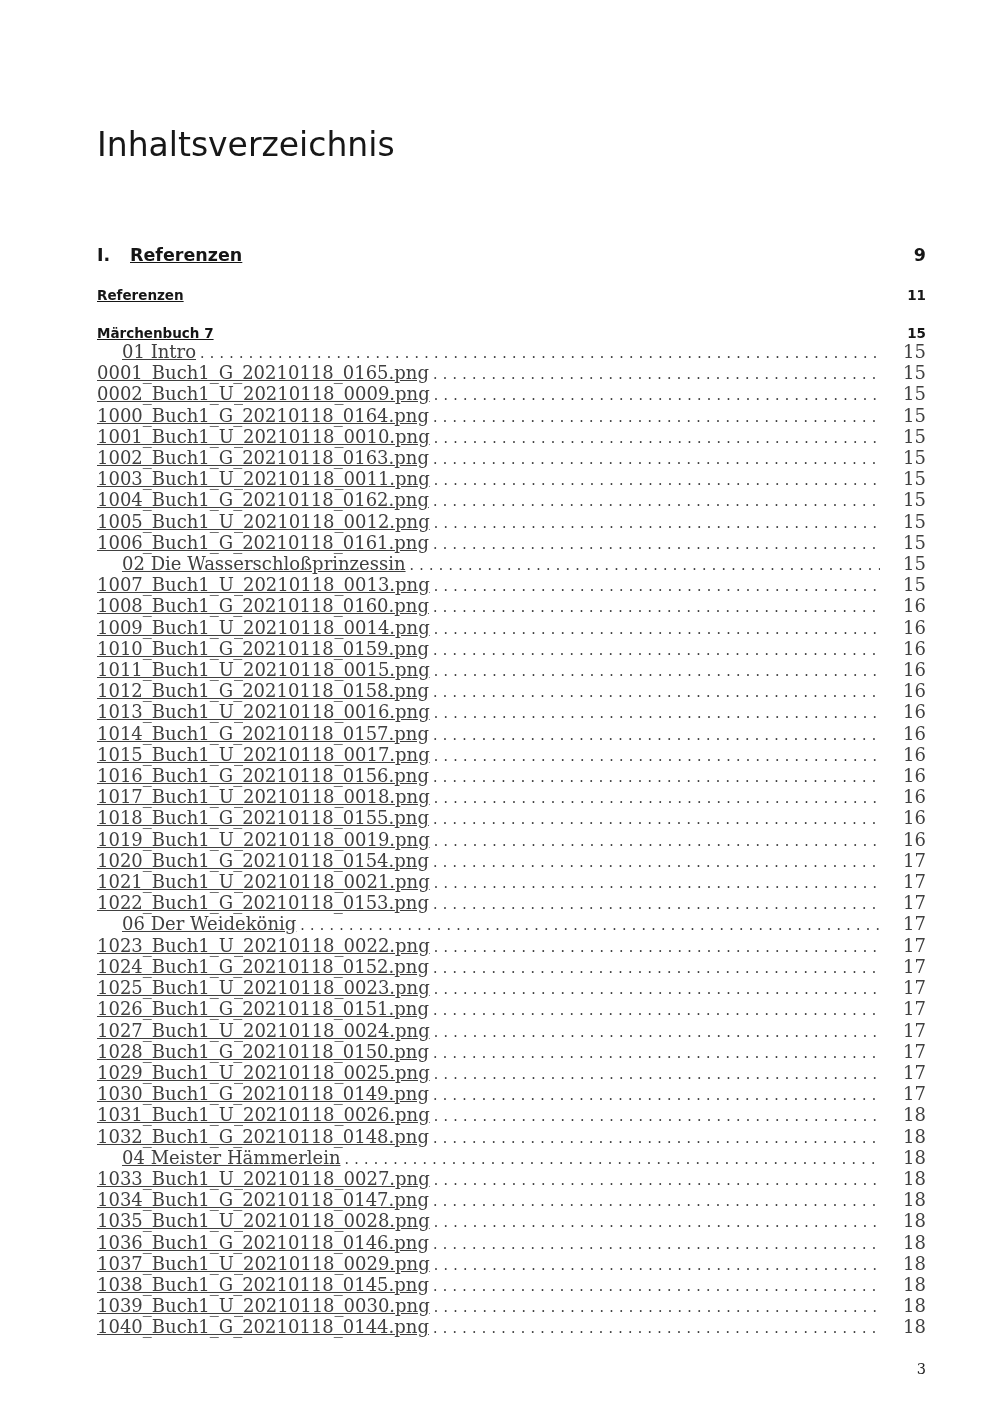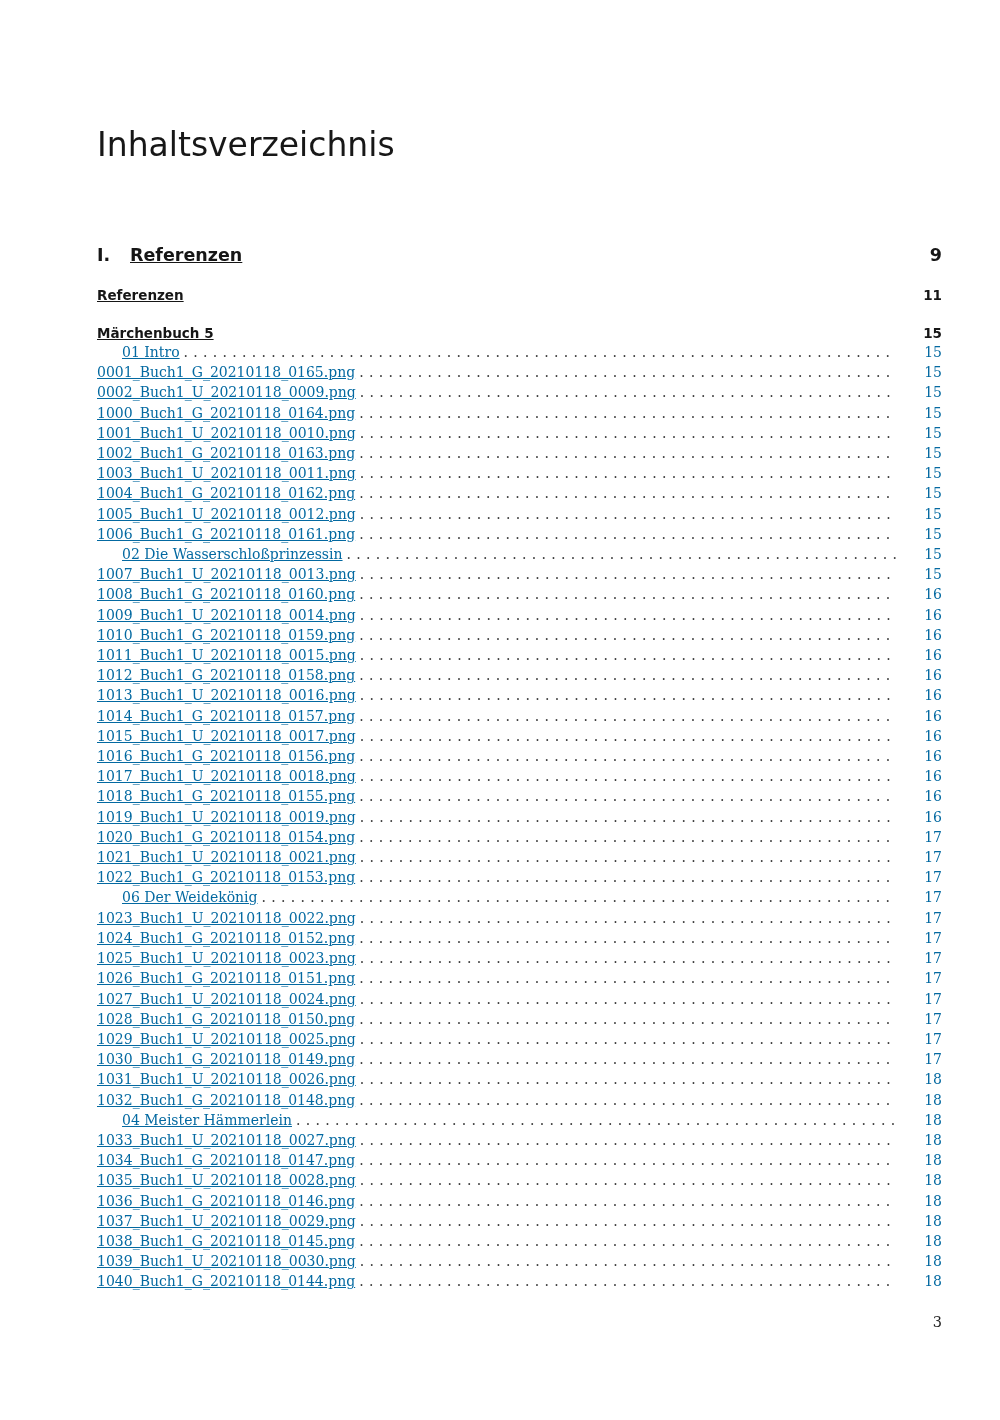--- a/index.html
+++ b/index.html
@@ -12,21 +12,21 @@
     height: 1420px;
     overflow: hidden;
     font-family: "DejaVu Serif", serif;
     color: #1c1c1c;
     -webkit-font-smoothing: antialiased;
   }
   .page {
     box-sizing: border-box;
     width: 1000px;
     height: 1364px;
-    padding: 0 58px 0 97px;
+    padding: 0 74px 0 97px;
     position: relative;
   }
   .doc-title {
     margin: 0;
     padding-top: 126px;
     font-family: "DejaVu Sans", sans-serif;
     font-weight: normal;
     font-size: 33px;
     line-height: 38px;
     color: #171717;
@@ -53,23 +53,23 @@
   .row.chapter {
     margin-top: 21px;
     font-family: "DejaVu Sans", sans-serif;
     font-weight: bold;
     font-size: 13.5px;
     line-height: 17px;
     color: #161616;
   }
   
   .row.section, .row.file {
-    font-size: 14px;
+    font-size: 18px;
     line-height: 20.2px;
-    color: #0369a1;
+    color: #404040;
     justify-content: center;
   }
   .row.section { margin-left: 25px; }
   .row.file   { }
   .text { white-space: nowrap; text-decoration: underline; }
   .dots {
     flex: 1 1 auto;
     overflow: hidden;
     white-space: nowrap;
     margin-left: 4px;
@@ -107,21 +107,21 @@
     <span class="pg" style="flex-basis: auto;">9</span>
   </div>
       <div class="row chapter">
 
     <span class="text" style="flex: 1 1 auto;">Referenzen</span>
 
     <span class="pg" style="flex-basis: auto; text-align: center;">11</span>
   </div>
       <div class="row chapter">
 
-    <span class="text" style="flex: 1 1 auto;">Märchenbuch 5</span>
+    <span class="text" style="flex: 1 1 auto;">Märchenbuch 7</span>
 
     <span class="pg" style="flex-basis: auto;">15</span>
   </div>
       <div class="row section">
 
     <span class="text">01 Intro</span>
     <span class="dots"></span>
     <span class="pg">15</span>
   </div>
       <div class="row file">

